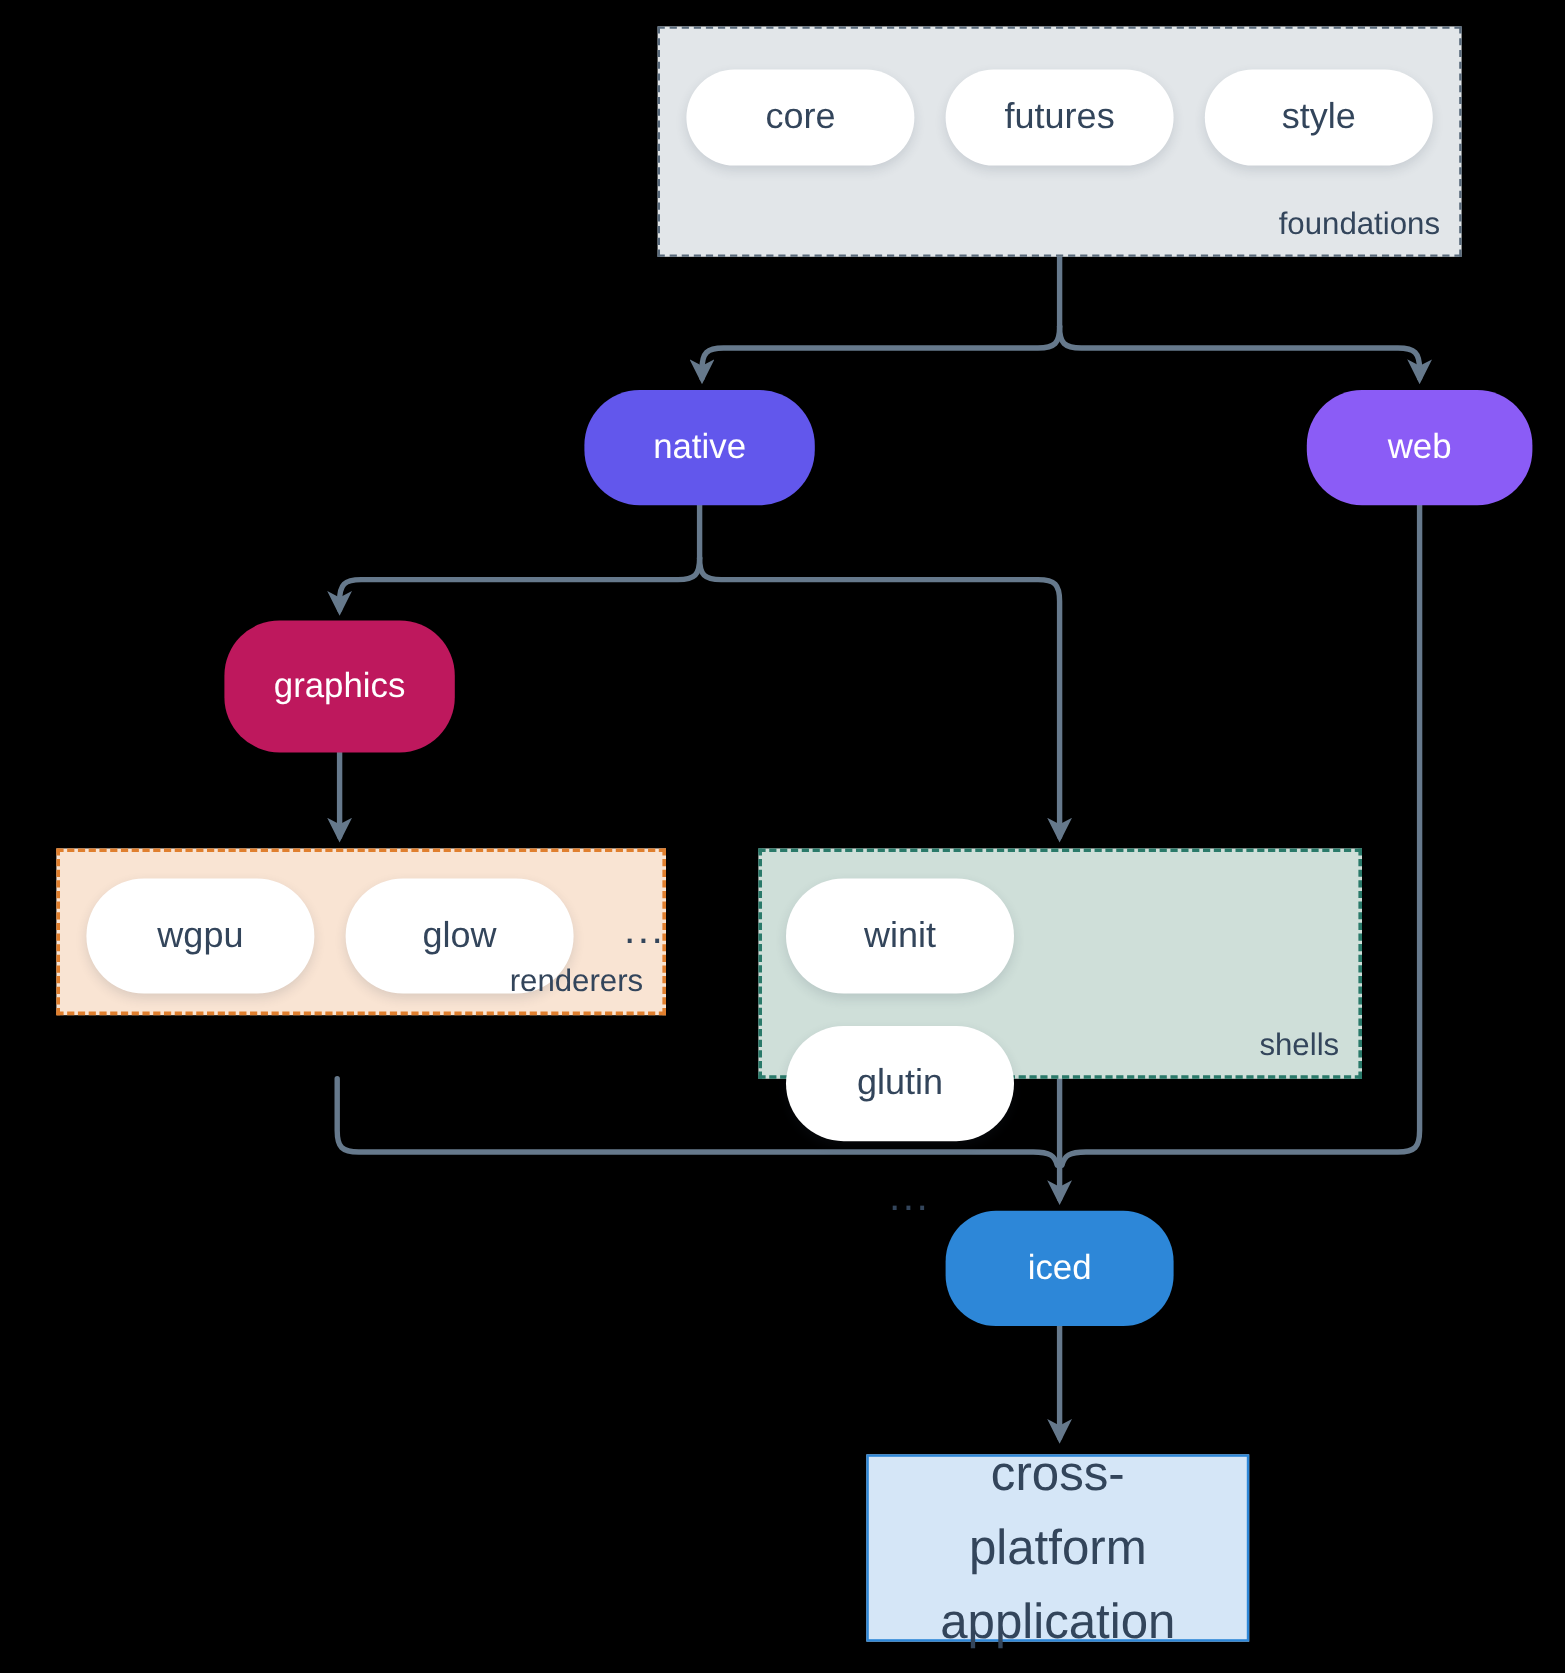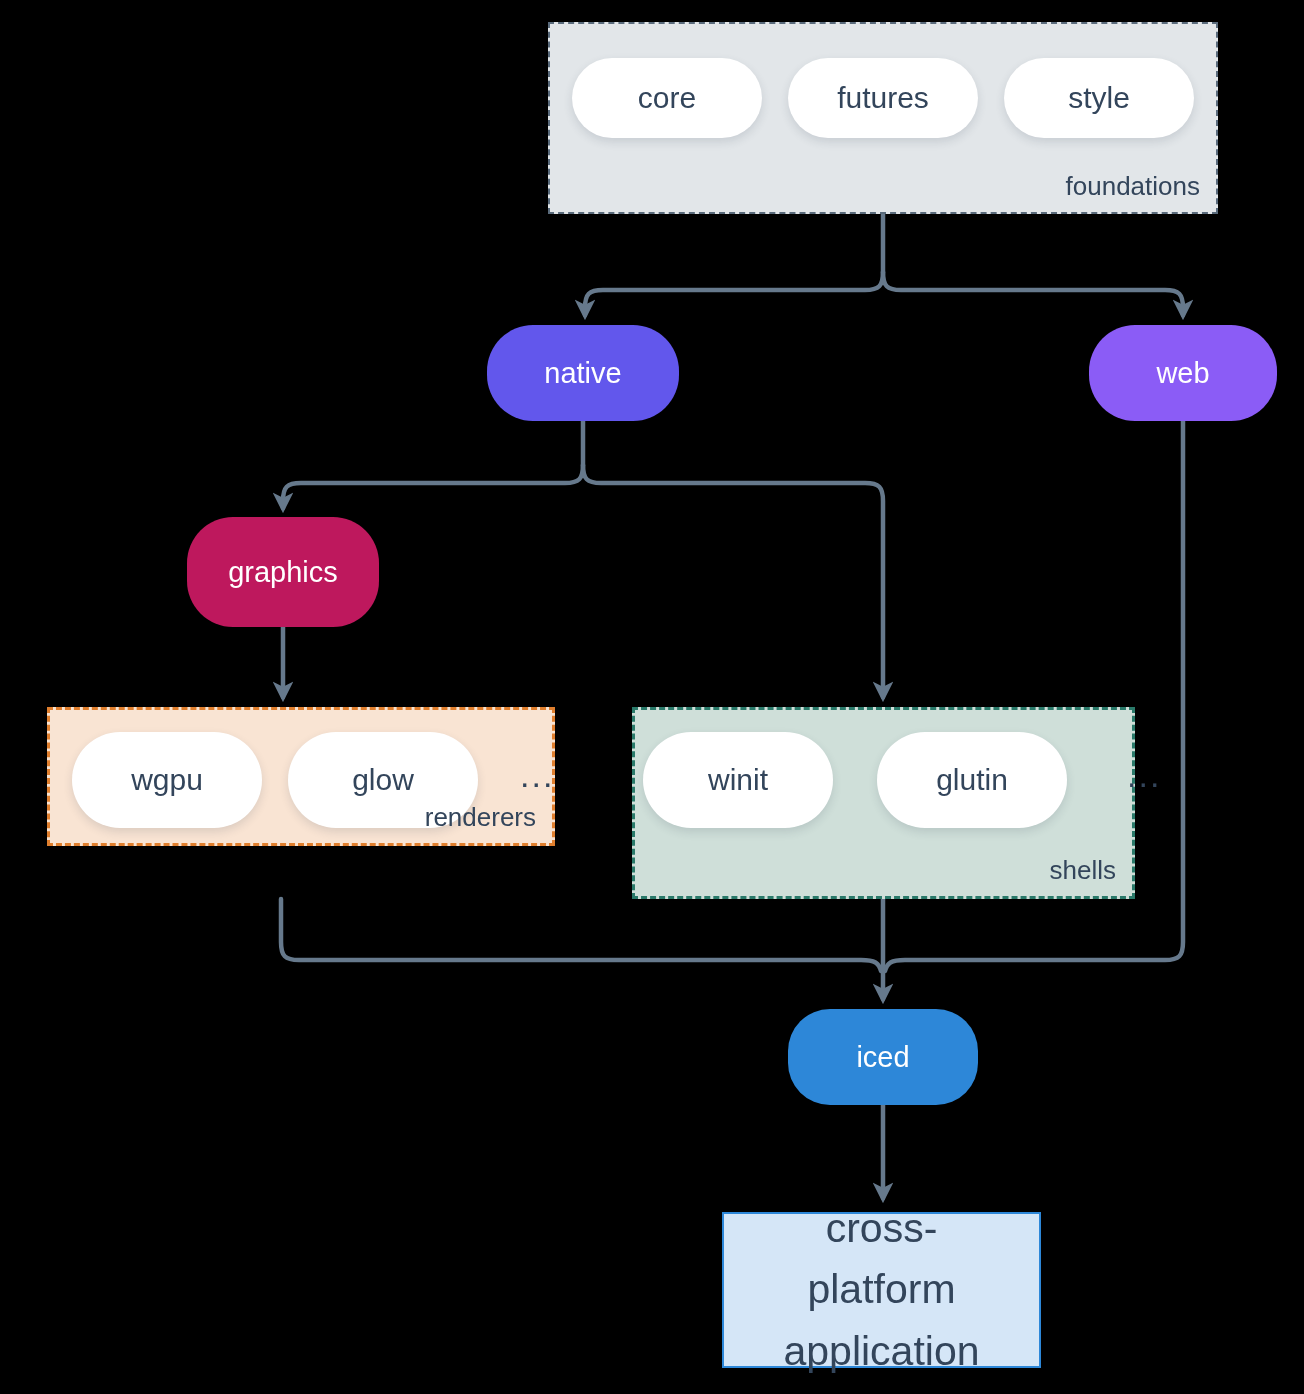--- a/index.html
+++ b/index.html
@@ -19,21 +19,21 @@
     left:27px; top:707px; width:508px; height:139px;
     background:#f9e4d3; border:3px dashed #e07f2e;margin-left:20px;
   }
   .group-shells {
     left:632px; top:707px; width:503px; height:192px;
     background:#cfdfd9; border:3px dashed #2a7a6a;
   }
   .pill-row { position:absolute; display:flex; align-items:center; }
   .group-foundations .pill-row { left:22px; top:34px; gap:26px; }
   .group-renderers  .pill-row { left:22px; top:22px; gap:26px; }
-  .group-shells     .pill-row { left:8px; top:22px; gap:44px; }
+  .group-shells     .pill-row { left:20px; top:22px; gap:27px;flex-direction:column; }
 
   .pill {
     display:flex; align-items:center; justify-content:center;
     box-sizing:border-box; white-space:nowrap;
   }
   .pill-white {
     width:190px; height:96px; border-radius:48px; background:#ffffff;
     color:#33455b; font-size:30px;
     box-shadow:0 4px 10px rgba(40,60,80,.14);
   }

